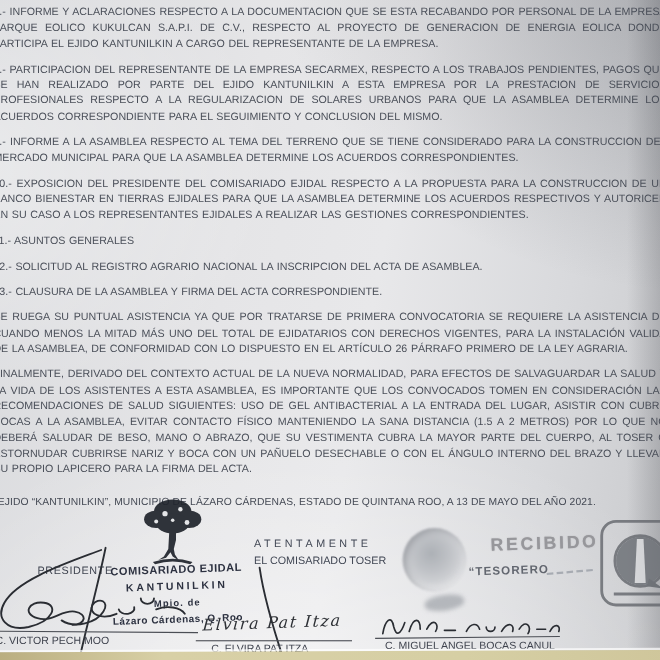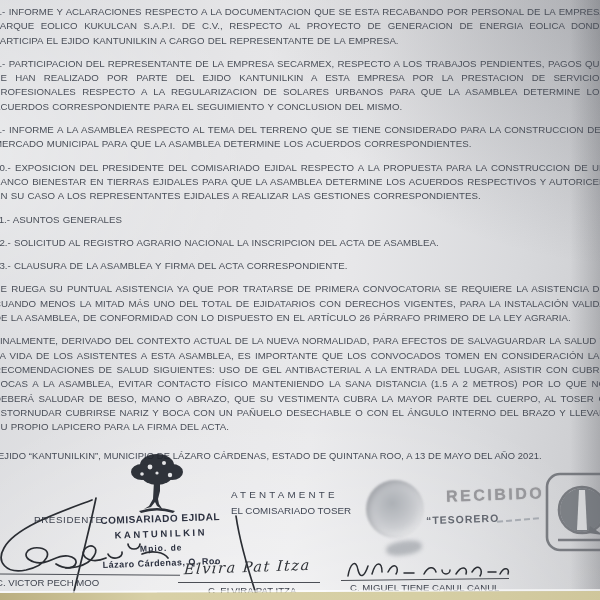--- a/index.html
+++ b/index.html
@@ -65,21 +65,21 @@
     position:absolute;left:184px;top:559px;font-family:"DejaVu Serif",serif;
     font-style:italic;font-size:14.5px;color:#2e3136;letter-spacing:1.5px;
     transform:rotate(-2deg) skewX(-6deg);
   }
   .sig-line{position:absolute;height:1.4px;background:#4b4e55;}
   .line-left{left:-2px;top:574px;width:182px;transform:rotate(.4deg);}
   .line-center{left:178px;top:582px;width:142px;}
   .line-right{left:341px;top:579px;width:168px;transform:rotate(-.6deg);}
   .typed-name{position:absolute;font-size:9.6px;color:#3f434e;white-space:nowrap;}
   .name-left{left:-4px;top:577px;}
-  .name-center{left:208px;top:585px;}
+  .name-center{left:192px;top:585px;}
   .name-right{left:350px;top:582px;}
   
   .table-band{
     position:absolute;left:-4px;top:592px;width:610px;height:14px;
     background:linear-gradient(90deg,#b9ad7f,#d8d0a6 25%,#d6cfa4 70%,#cfc69b);
     transform:rotate(-.2deg);
     box-shadow:0 -2px 0 rgba(255,255,255,.7);
   }
 </style>
 </head>
@@ -166,15 +166,15 @@
     <path d="M84,22 C88,14 94,14 96,20 M102,18 a4,4 0 1 0 8,0 M116,22 C122,12 128,16 126,22 M132,20 C138,10 144,18 140,24 M148,20 h8 M160,22 C164,14 170,16 168,22"></path>
   </g>
 </svg>
 
 <div class="sig-line line-left"></div>
 <div class="sig-line line-center"></div>
 <div class="sig-line line-right"></div>
 
 <div class="typed-name name-left">C. VICTOR PECH MOO</div>
 <div class="typed-name name-center">C. ELVIRA PAT ITZA</div>
-<div class="typed-name name-right">C. MIGUEL TIENE CANUL CANUL</div>
+<div class="typed-name name-right">C. MIGUEL ANGEL BOCAS CANUL</div>
 
 <div class="table-band"></div>
 
 </body></html>

